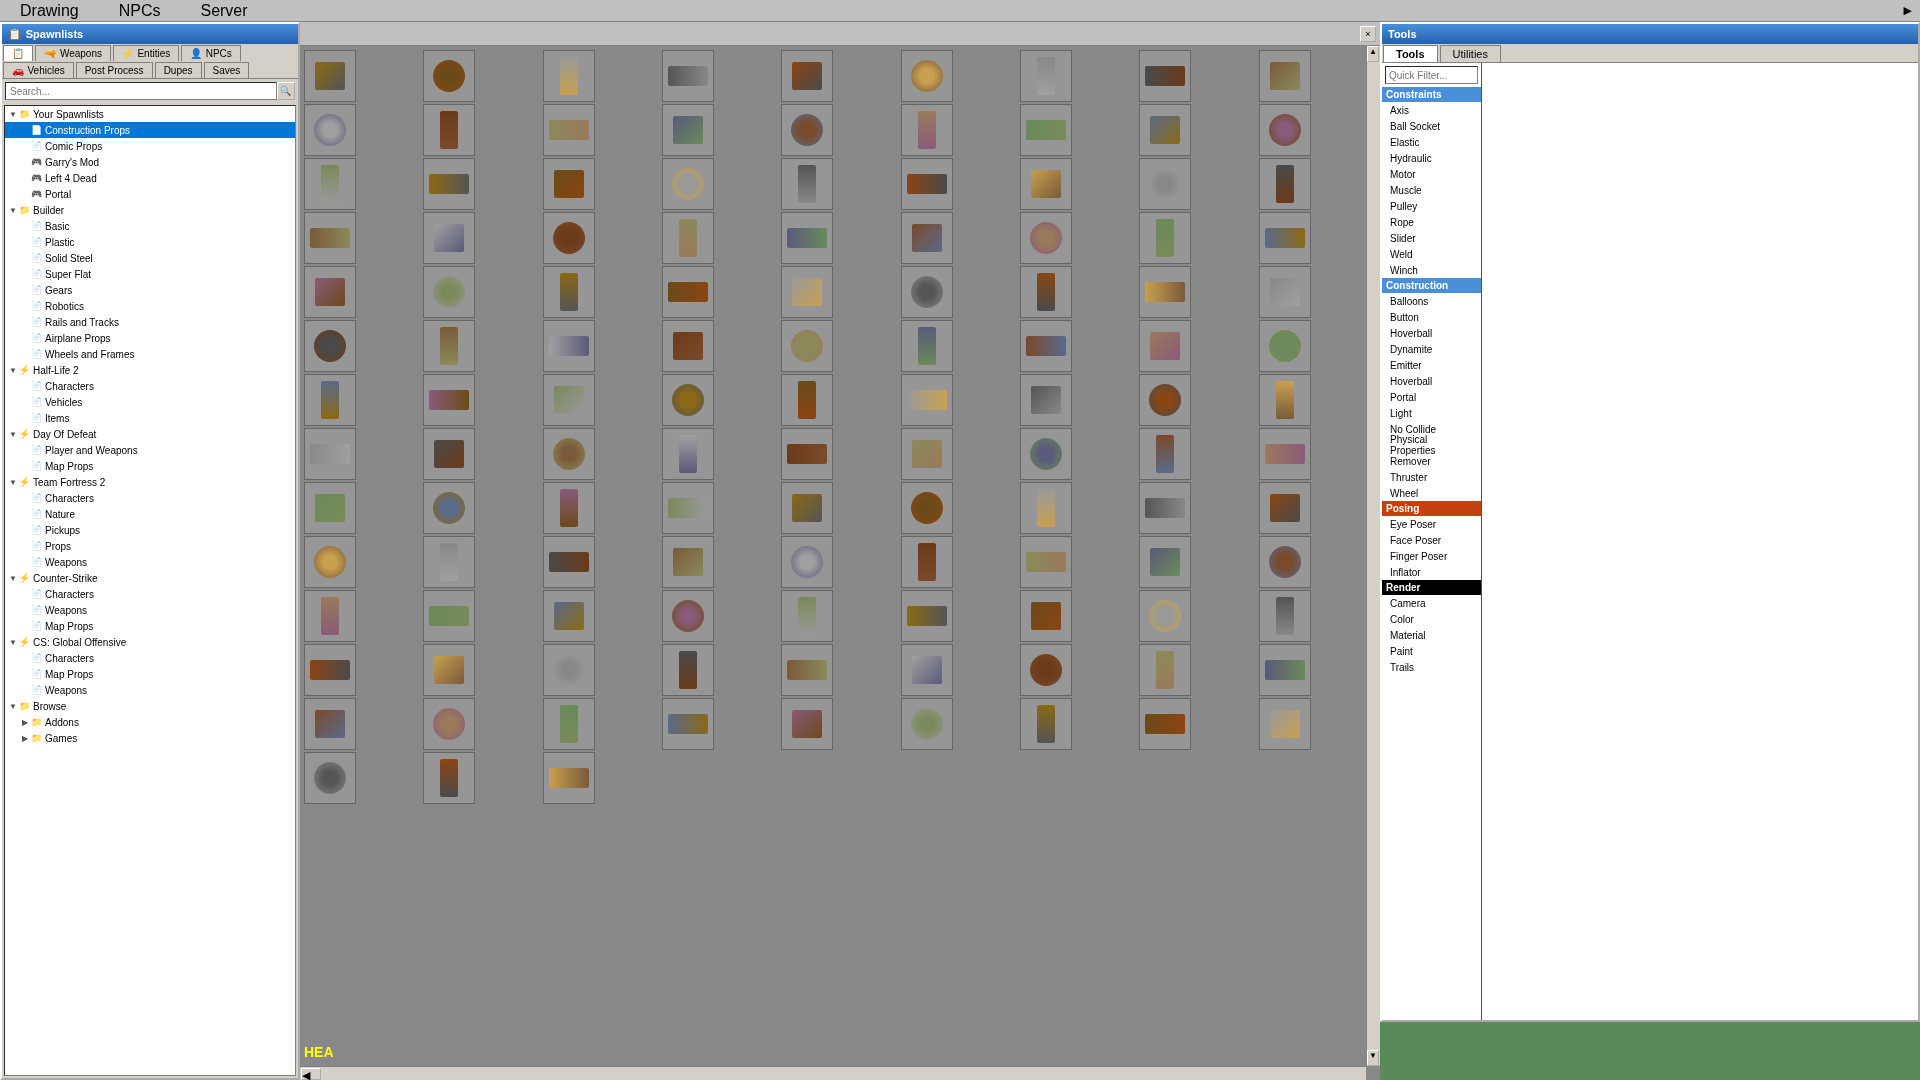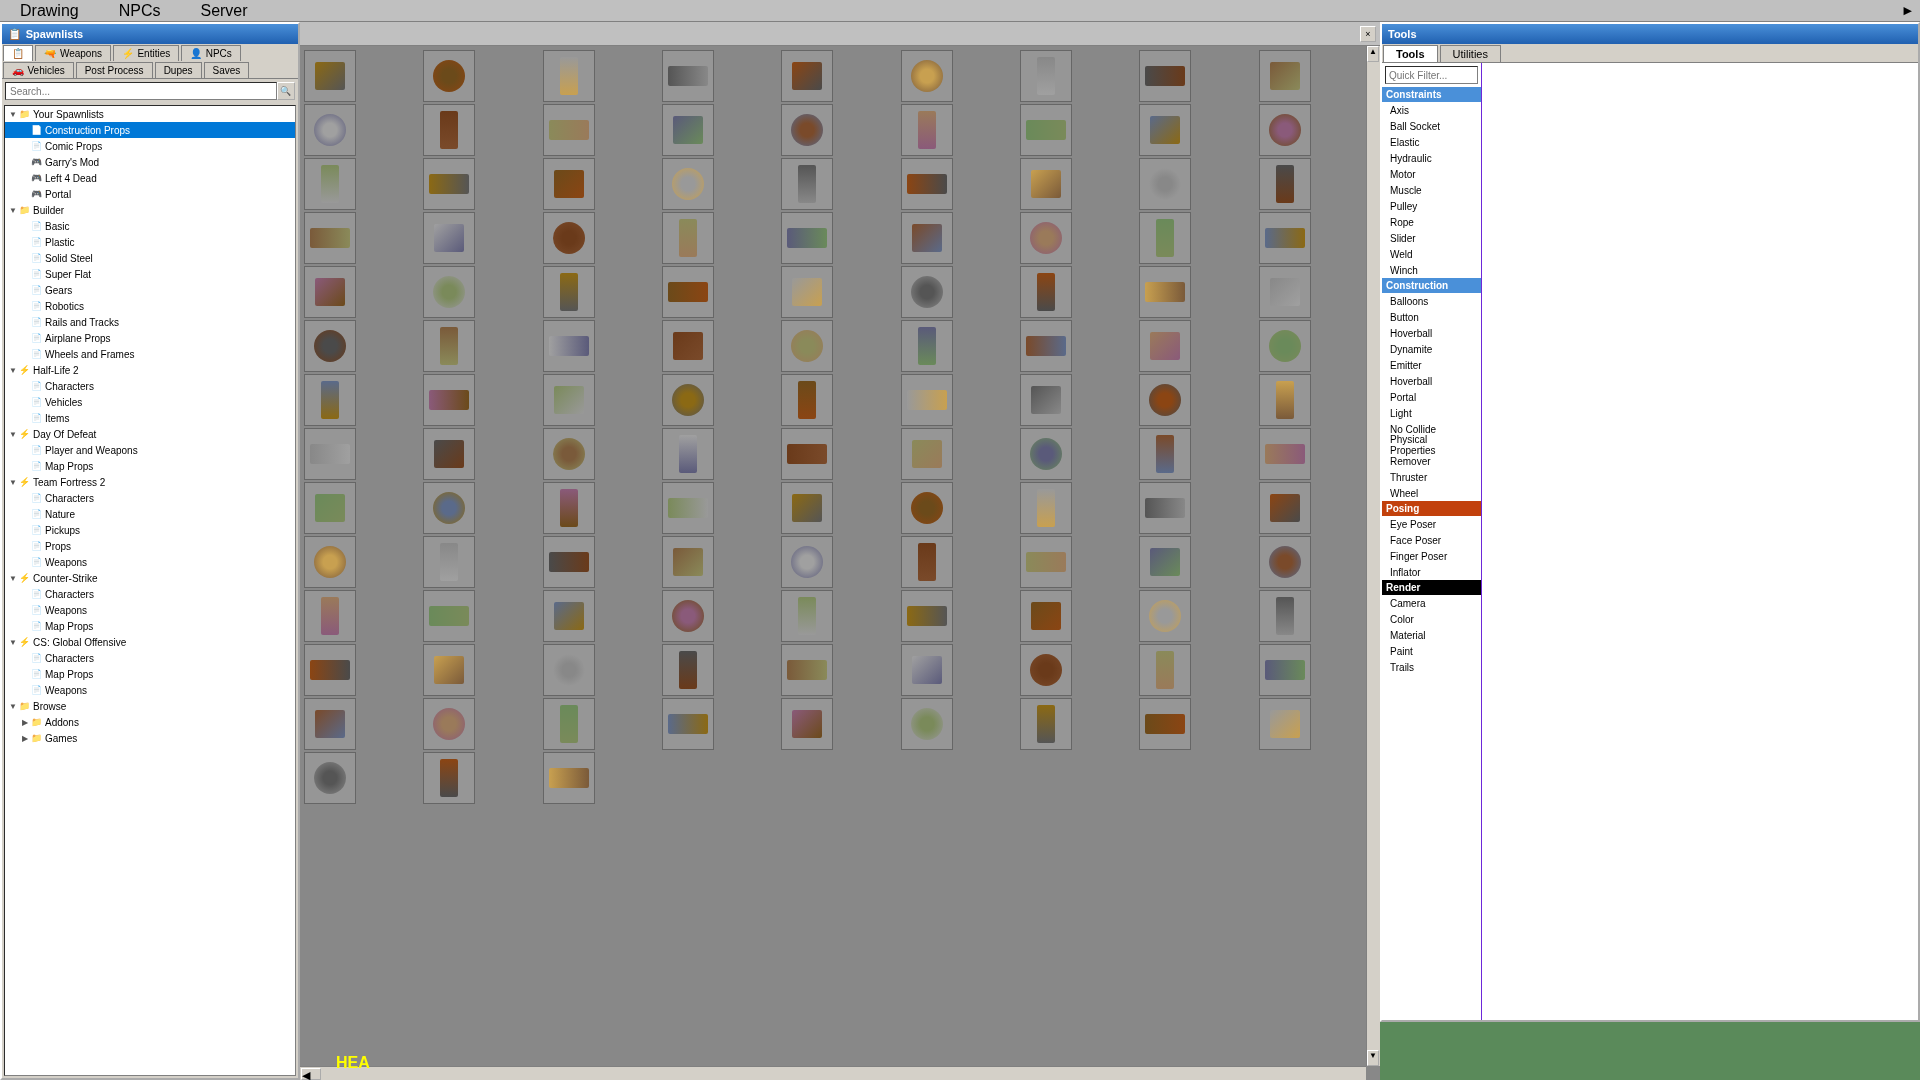--- a/index.html
+++ b/index.html
@@ -997,21 +997,21 @@
     <div style="position: absolute; bottom: 0; left: 0; right: 14px; height: 14px; background: #d4d0c8; border-top: 1px solid #808080;">
       <div style="width: 20px; height: 12px; background: #d4d0c8; border: 1px outset #fff; margin: 1px;">◀</div>
     </div>
 
     <div style="position: absolute; right: 0; top: 24px; bottom: 14px; width: 14px; background: #d4d0c8; border-left: 1px solid #808080;">
       <div style="width: 12px; height: 16px; background: #d4d0c8; border: 1px outset #fff; text-align: center; font-size: 8px; cursor: pointer;">▲</div>
       <div style="width: 12px; height: 16px; background: #d4d0c8; border: 1px outset #fff; text-align: center; font-size: 8px; cursor: pointer; position: absolute; bottom: 0;">▼</div>
     </div>
   </div>
 
-  <div style="position: absolute; bottom: 8px; left: 4px; color: #ffff00; font-size: 16px; font-weight: bold; z-index: 20; margin-left: 32px;">HEA</div>
+  <div style="position: absolute; bottom: 20px; left: 4px; color: #ffff00; font-size: 14px; font-weight: bold; z-index: 20;">HEA</div>
 </div>
 
 <div class="right-panel">
   <div class="panel-titlebar">
     <span>Tools</span>
   </div>
 
   <div class="right-panel-tabs">
     <div class="right-tab active">Tools</div>
     <div class="right-tab">Utilities</div>

